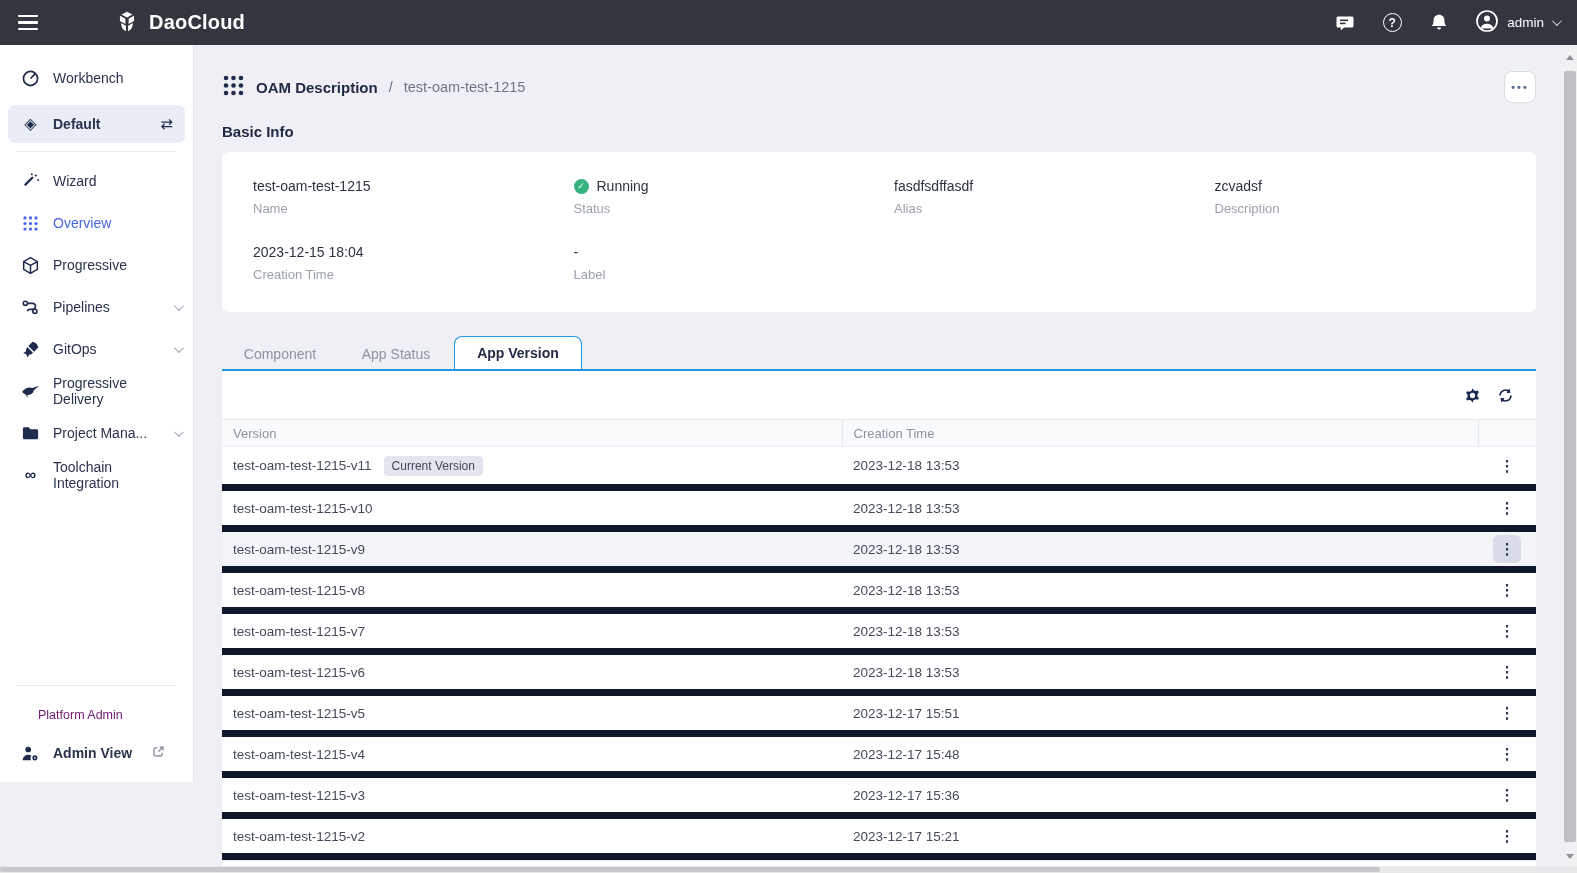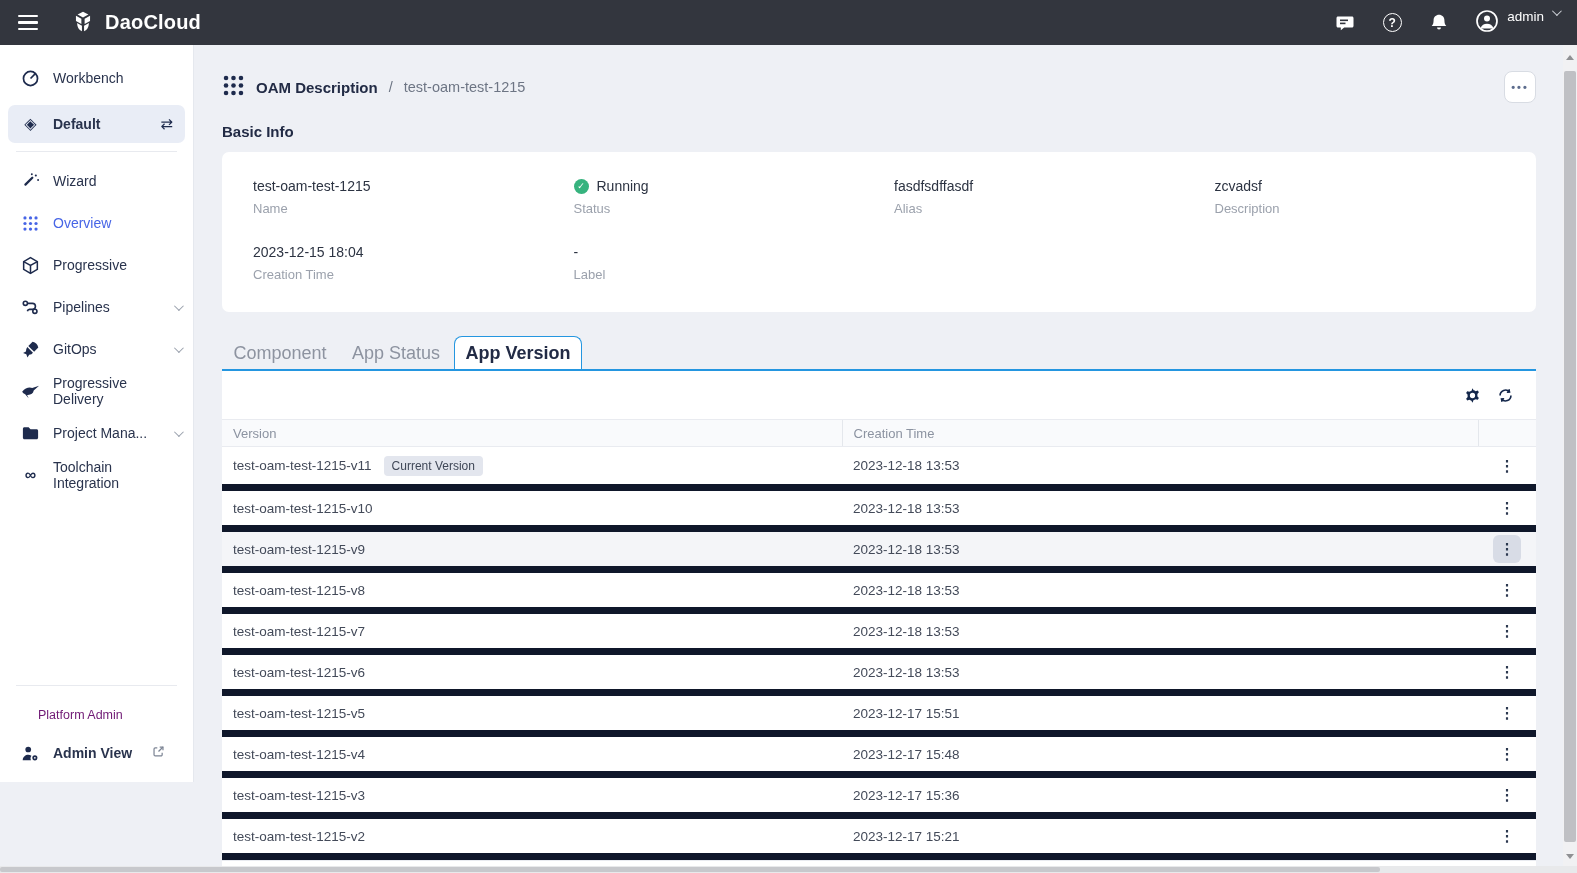--- a/index.html
+++ b/index.html
@@ -1,29 +1,29 @@
 <!DOCTYPE html>
 <html><head>
 <meta charset="utf-8">
 <style>
   * { box-sizing: border-box; margin: 0; padding: 0; }
   html,body { width:1577px; height:873px; overflow:hidden; }
   body { font-family:"Liberation Sans",sans-serif; background:#eef0f5; position:relative; color:#29334d; }
 
   
-  .topbar { height:45px; background:#33363e; display:flex; align-items:center; padding:0 18px; color:#fff; }
+  .topbar { height:45px; background:#33363e; display:flex; align-items:center; padding:0 18px; color:#fff;gap:44px; }
   .hamburger { width:20px; display:flex; flex-direction:column; gap:4px; cursor:pointer; margin-right:32px; }
   .hamburger span { height:2.5px; background:#fff; border-radius:1px; }
   .brand { display:flex; align-items:center; gap:9px; }
   .brand svg { display:block; }
   .brand-name { font-size:20px; font-weight:700; letter-spacing:.2px; }
   .topbar-right { margin-left:auto; display:flex; align-items:center; gap:25px; }
   .tb-icon { width:22px; height:22px; display:flex; align-items:center; justify-content:center; cursor:pointer; }
   .help-circle { width:19px; height:19px; border:1.8px solid #fff; border-radius:50%; font-size:12px; font-weight:700; display:flex; align-items:center; justify-content:center; color:#fff; }
-  .user-chip { display:flex; align-items:flex-start; gap:8px; cursor:pointer; }
+  .user-chip { display:flex; align-items:center; gap:8px; cursor:pointer; }
   .user-chip .uname { font-size:13.5px; }
   .chev { display:inline-block; width:7px; height:7px; border-right:1.7px solid currentColor; border-bottom:1.7px solid currentColor; transform:rotate(45deg) translateY(-2px); }
 
   
   .shell { display:flex; height:737px; }
   .sidebar { width:194px; background:#fff; border-right:1px solid #e5e8ee; position:relative; flex:none; padding-top:12px; }
   .main { flex:1; padding:0 41px 0 28px; position:relative; }
 
   
   .side-item { display:flex; align-items:center; gap:13px; padding:0 12px 0 21px; height:42px; font-size:14px; font-weight:500; color:#29334d; cursor:pointer; }
@@ -47,21 +47,21 @@
 
   
   .info-card { background:#fff; border-radius:7px; padding:26px 16px 30px; display:grid; grid-template-columns:repeat(4,1fr); row-gap:28px; }
   .info-cell { padding-left:15px; }
   .info-value { font-size:14px; color:#2c3342; display:flex; align-items:center; gap:8px; }
   .info-label { font-size:13px; color:#9ba1ac; margin-top:7px; }
   .status-dot { width:15px; height:15px; border-radius:50%; background:#36b37e; color:#fff; font-size:9px; display:flex; align-items:center; justify-content:center; flex:none; }
 
   
   .tabs { display:flex; margin-top:24px; border-bottom:2px solid #2496e0; align-items:flex-end; }
-  .tab { width:116px; height:31px; display:flex; align-items:center; justify-content:center; font-size:18px; font-weight:500; color:#8d93a0; cursor:pointer; }
+  .tab { width:116px; height:31px; display:flex; align-items:center; justify-content:center; font-size:14px; font-weight:500; color:#8d93a0; cursor:pointer; }
   .tab.active { background:#fff; border:1px solid #2496e0; border-bottom:none; border-radius:8px 8px 0 0; color:#222b45; font-weight:700; width:128px; height:33px; }
 
   
   .panel { background:#fff; position:relative; }
   .toolbar { height:48px; display:flex; align-items:center; justify-content:flex-end; gap:16px; padding:0 22px; }
   .tool-icon { width:17px; height:17px; color:#14274b; cursor:pointer; display:flex; align-items:center; justify-content:center; }
 
   table.vtable { width:100%; border-collapse:collapse; }
   .vtable th { background:#f9fafc; border-top:1px solid #e9ebf0; border-bottom:1px solid #e9ebf0; font-size:13px; font-weight:400; color:#8c93a1; text-align:left; height:27px; padding:0 11px; }
   .vtable th.th-version { width:620px; }

